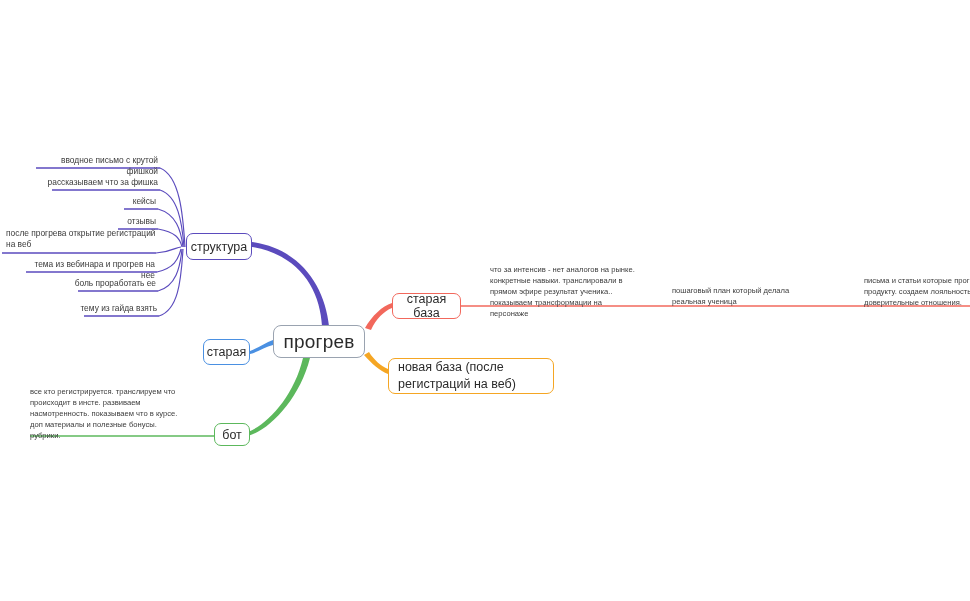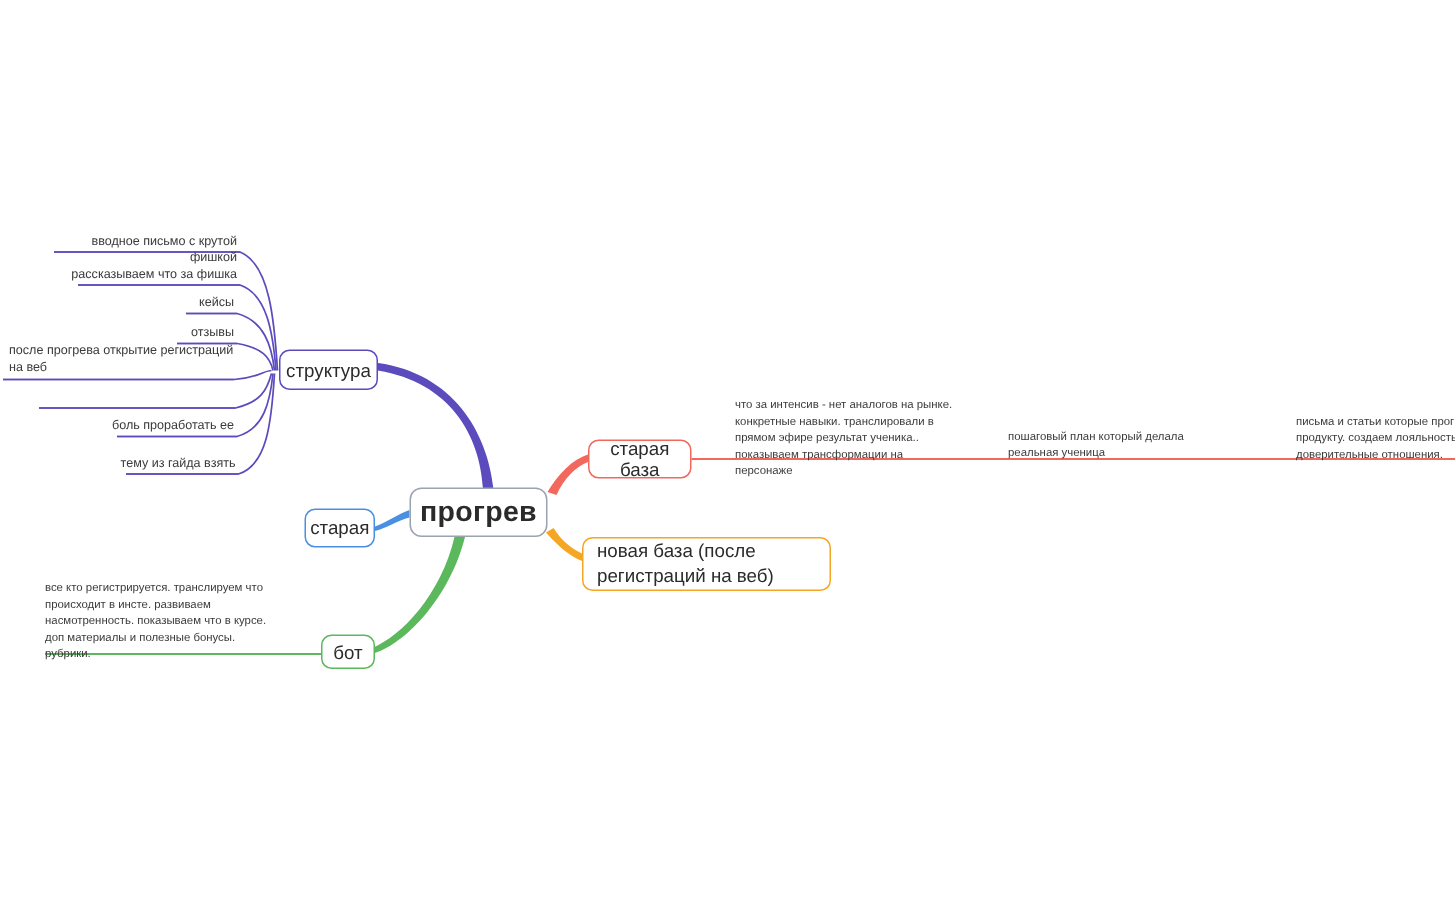--- a/index.html
+++ b/index.html
@@ -11,21 +11,21 @@
   #canvas{position:absolute;left:0;top:0;width:970px;height:601px;}
   svg.links{position:absolute;left:0;top:0;width:970px;height:601px;}
   .node{
     position:absolute;background:#fff;border:1.6px solid #999;
     border-radius:7px;box-sizing:border-box;
     display:flex;align-items:center;justify-content:center;
     color:#2b2b2b;text-align:center;
   }
   .node-central{
     border-color:#9aa3b0;border-width:1.8px;border-radius:8px;
-    font-size:19px;font-weight:bold;letter-spacing:.2px;
+    font-size:19px;font-weight:normal;letter-spacing:.2px;
   }
   .node-branch{font-size:12.5px;border-radius:7px;}
   .node-branch.two-line{text-align:left;justify-content:flex-start;padding:5px 9px;line-height:1.35;}
   .leaf{
     position:absolute;font-size:8.4px;color:#3b3b3b;
     line-height:1.35;box-sizing:border-box;
   }
   .leaf-r{text-align:right;}
   .leaf-l{text-align:left;}
   .blob{
@@ -108,20 +108,23 @@
   </div>
   <div class="leaf leaf-r" style="left:100px;top:196px;width:56px;">
     <span>кейсы</span>
   </div>
   <div class="leaf leaf-r" style="left:100px;top:216px;width:56px;">
     <span>отзывы</span>
   </div>
   <div class="leaf leaf-l" style="left:6px;top:228px;width:152px;">
     <span>после прогрева открытие регистраций на веб</span>
   </div>
+  <div class="leaf leaf-r" style="left:24px;top:259px;width:131px;">
+    <span>тема из вебинара и прогрев на нее</span>
+  </div>
   <div class="leaf leaf-r" style="left:60px;top:278px;width:96px;">
     <span>боль проработать ее</span>
   </div>
   <div class="leaf leaf-r" style="left:66px;top:303px;width:91px;">
     <span>тему из гайда взять</span>
   </div>
 
   <div class="blob" style="left:30px;top:386px;width:150px;">
     <span>все кто регистрируется. транслируем что происходит в инсте. развиваем насмотренность. показываем что в курсе. доп материалы и полезные бонусы. рубрики.</span>
   </div>

